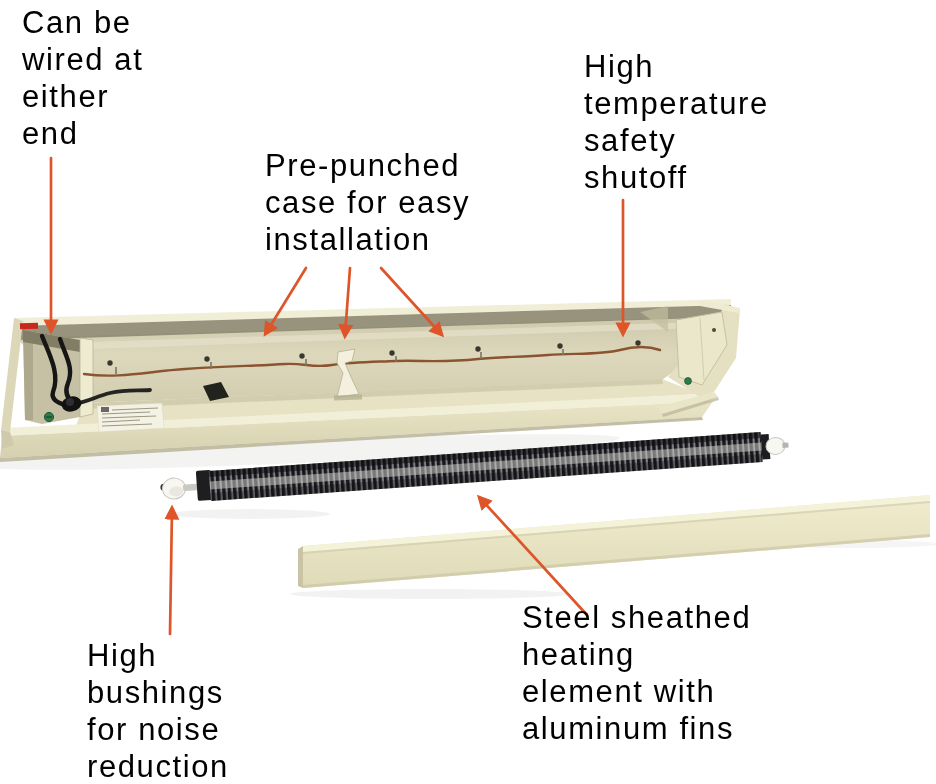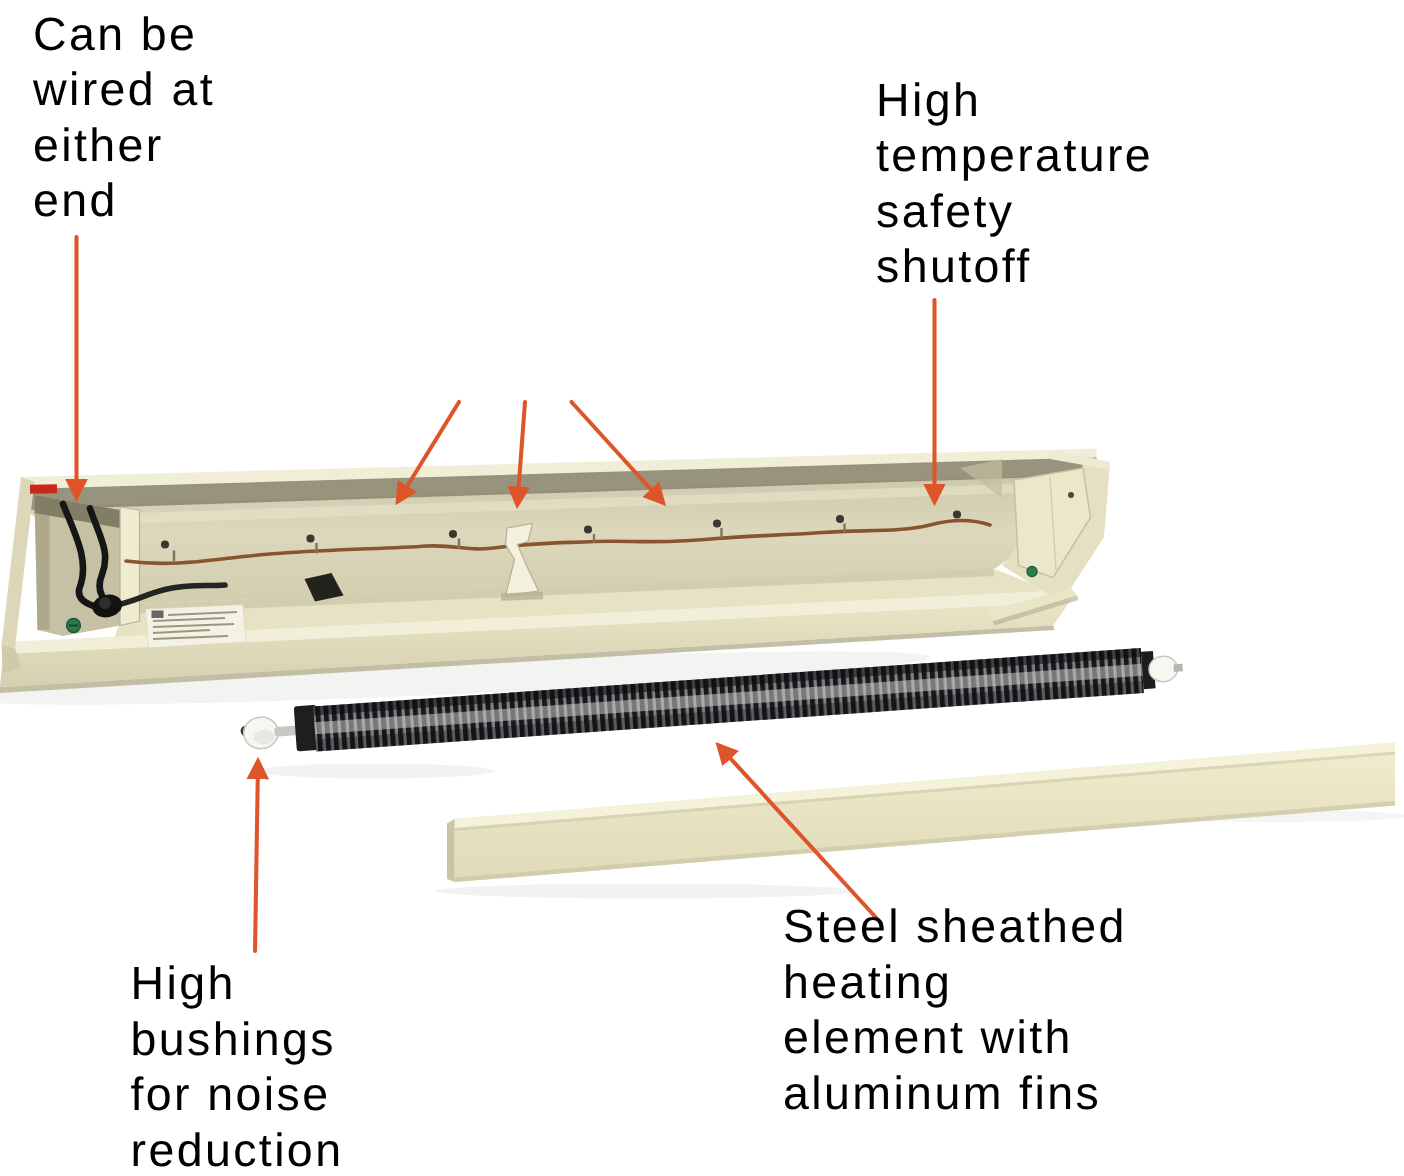--- a/index.html
+++ b/index.html
@@ -184,20 +184,23 @@
       <path d="M170,634 L172,509" marker-end="url(#ah)" stroke="#dd5529"></path>
       <path d="M587,615 L480,498" marker-end="url(#ah)" stroke="#dd5529"></path>
     </g>
   </svg>
 
   <div class="callout" style="left:22px;top:4px">Can be
 wired at
 either
 end</div>
 
+  <div class="callout" style="left:265px;top:147px">Pre-punched
+case for easy
+installation</div>
 
   <div class="callout" style="left:584px;top:48px">High
 temperature
 safety
 shutoff</div>
 
   <div class="callout" style="left:87px;top:637px">High
 bushings
 for noise
 reduction</div>

